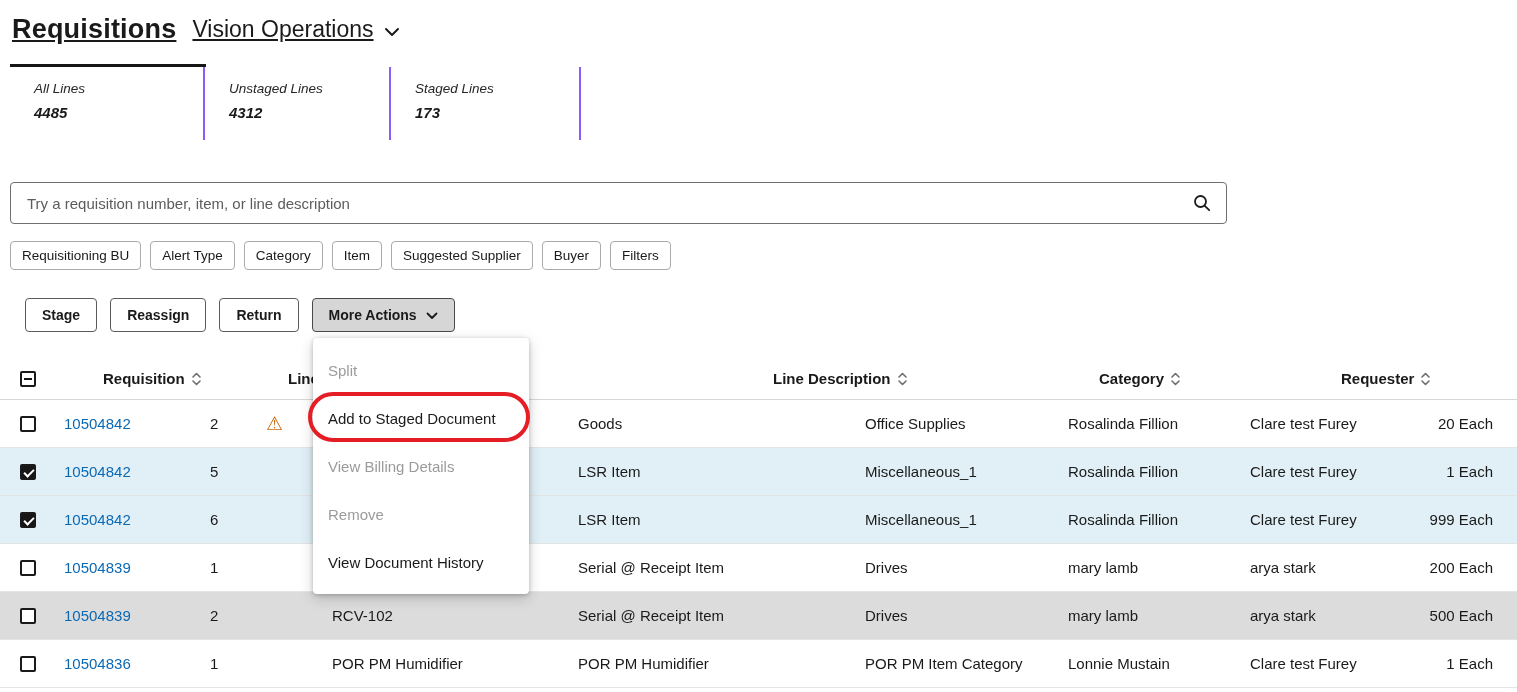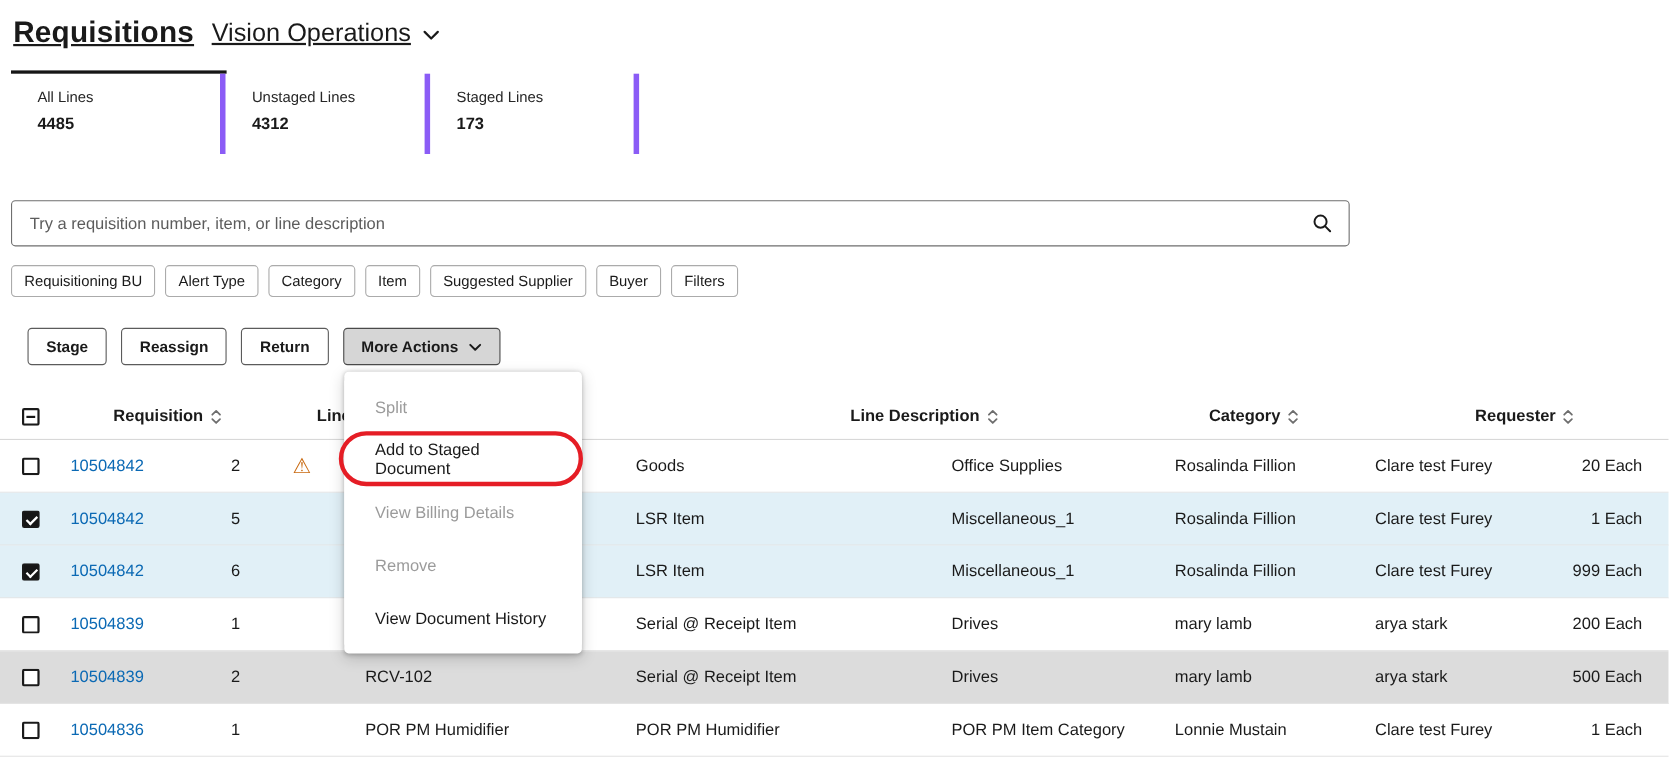--- a/index.html
+++ b/index.html
@@ -11,21 +11,21 @@
   }
   
   .header { padding:14px 0 0 12px; height:64px; }
   .title-row { display:flex; align-items:center; gap:16px;text-decoration:underline; }
   .page-title { font-size:27px; font-weight:800; letter-spacing:0.2px; }
   .bu-selector { font-size:23px; font-weight:400; display:flex; align-items:flex-start; gap:10px; cursor:pointer; }
   .tab-underline { margin-left:10px; width:196px; height:3px; background:#161616; }
 
   
   .stats { margin-left:10px; display:flex; height:73px; }
-  .stat-card { padding:14px 0 0 24px; border-right:5px solid #8b5cf6; }
+  .stat-card { padding:14px 0 0 24px; border-right:2px solid #8b5cf6;font-style:italic; }
   .stat-card:nth-child(1){ width:195px; }
   .stat-card:nth-child(2){ width:186px; }
   .stat-card:nth-child(3){ width:190px; }
   .stat-card:nth-child(4){ width:200px; }
   .stat-label { font-size:13.5px; color:#262626; }
   .stat-value { font-size:15px; font-weight:700; margin-top:8px; }
 
   
   .search-bar {
     margin:42px 0 0 10px; width:1217px; height:42px;
@@ -89,21 +89,21 @@
     content:""; position:absolute; left:2px; top:5px; width:8px; height:2px; background:#161616;
   }
 
   
   .menu {
     position:absolute; left:313px; top:338px; width:216px; background:#fff;
     border-radius:4px; box-shadow:0 1px 4px rgba(0,0,0,0.22), 0 4px 14px rgba(0,0,0,0.18);
     padding:8px 0; z-index:10;
   }
   .menu-item {
-    height:48px; display:flex; align-items:center; padding:0 28px;
+    height:48px; display:flex; align-items:center; padding:0 15px;
     font-size:15px; color:#1a1a1a; cursor:pointer; background:#fff;
   }
   .menu-item.disabled { color:#9b9b9b; cursor:default; }
 
   
   .annotation-ring {
     position:absolute; left:308px; top:392px; width:222px; height:50px;
     border:4px solid #e51d25; border-radius:27px; z-index:11; pointer-events:none;
   }
 </style>

